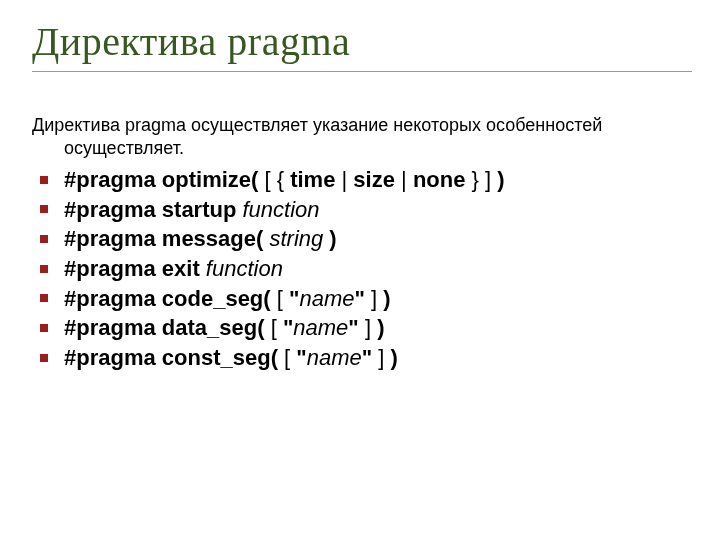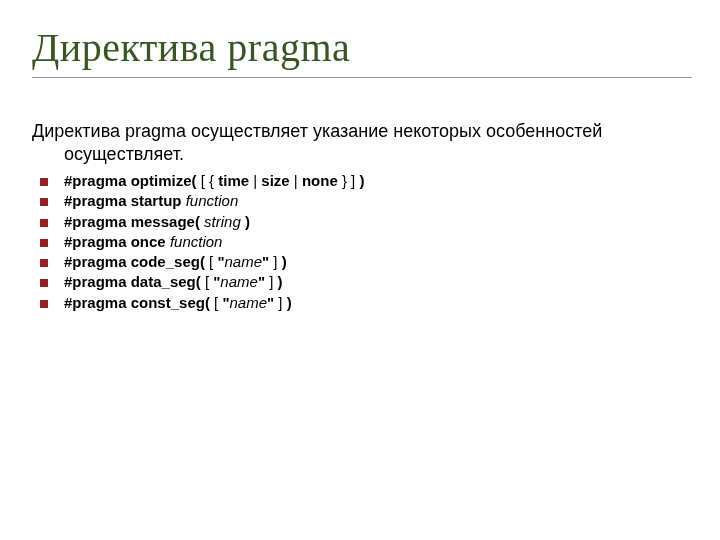--- a/index.html
+++ b/index.html
@@ -8,21 +8,21 @@
     width: 720px;
     height: 540px;
     background: #ffffff;
     font-family: Arial, Helvetica, sans-serif;
     overflow: hidden;
   }
   .slide {
     box-sizing: border-box;
     width: 720px;
     height: 540px;
-    padding: 24px 28px 0 32px;
+    padding: 18px 28px 0 32px;
     position: relative;
   }
   .title {
     font-family: "Times New Roman", Times, serif;
     font-size: 40px;
     font-weight: 400;
     color: #385723;
     margin: 0 0 6px 0;
     letter-spacing: 0.5px;
   }
@@ -42,21 +42,21 @@
     display: block;
     padding-left: 32px;
   }
   ul.items {
     list-style: none;
     margin: 0;
     padding: 0 0 0 8px;
   }
   ul.items li {
     position: relative;
-    font-size: 15px;
+    font-size: 22px;
     line-height: 1.35;
     color: #000000;
     padding-left: 24px;
     margin: 0;
   }
   ul.items li::before {
     content: "";
     position: absolute;
     left: 0;
     top: 0.48em;
@@ -83,21 +83,21 @@
     <li>
       <span class="b">#pragma optimize( </span><span>[ { </span><span class="b">time </span><span>| </span><span class="b">size </span><span>| </span><span class="b">none </span><span>} ] </span><span class="b">)</span>
     </li>
     <li>
       <span class="b">#pragma startup </span><span class="i">function</span>
     </li>
     <li>
       <span class="b">#pragma message( </span><span class="i">string</span><span class="b"> )</span>
     </li>
     <li>
-      <span class="b">#pragma once </span><span class="i">function</span>
+      <span class="b">#pragma exit </span><span class="i">function</span>
     </li>
     <li>
       <span class="b">#pragma code_seg( </span><span>[ </span><span class="b">"</span><span class="i">name</span><span class="b">" </span><span>] </span><span class="b">)</span>
     </li>
     <li>
       <span class="b">#pragma data_seg( </span><span>[ </span><span class="b">"</span><span class="i">name</span><span class="b">" </span><span>] </span><span class="b">)</span>
     </li>
     <li>
       <span class="b">#pragma const_seg( </span><span>[ </span><span class="b">"</span><span class="i">name</span><span class="b">" </span><span>] </span><span class="b">)</span>
     </li>

